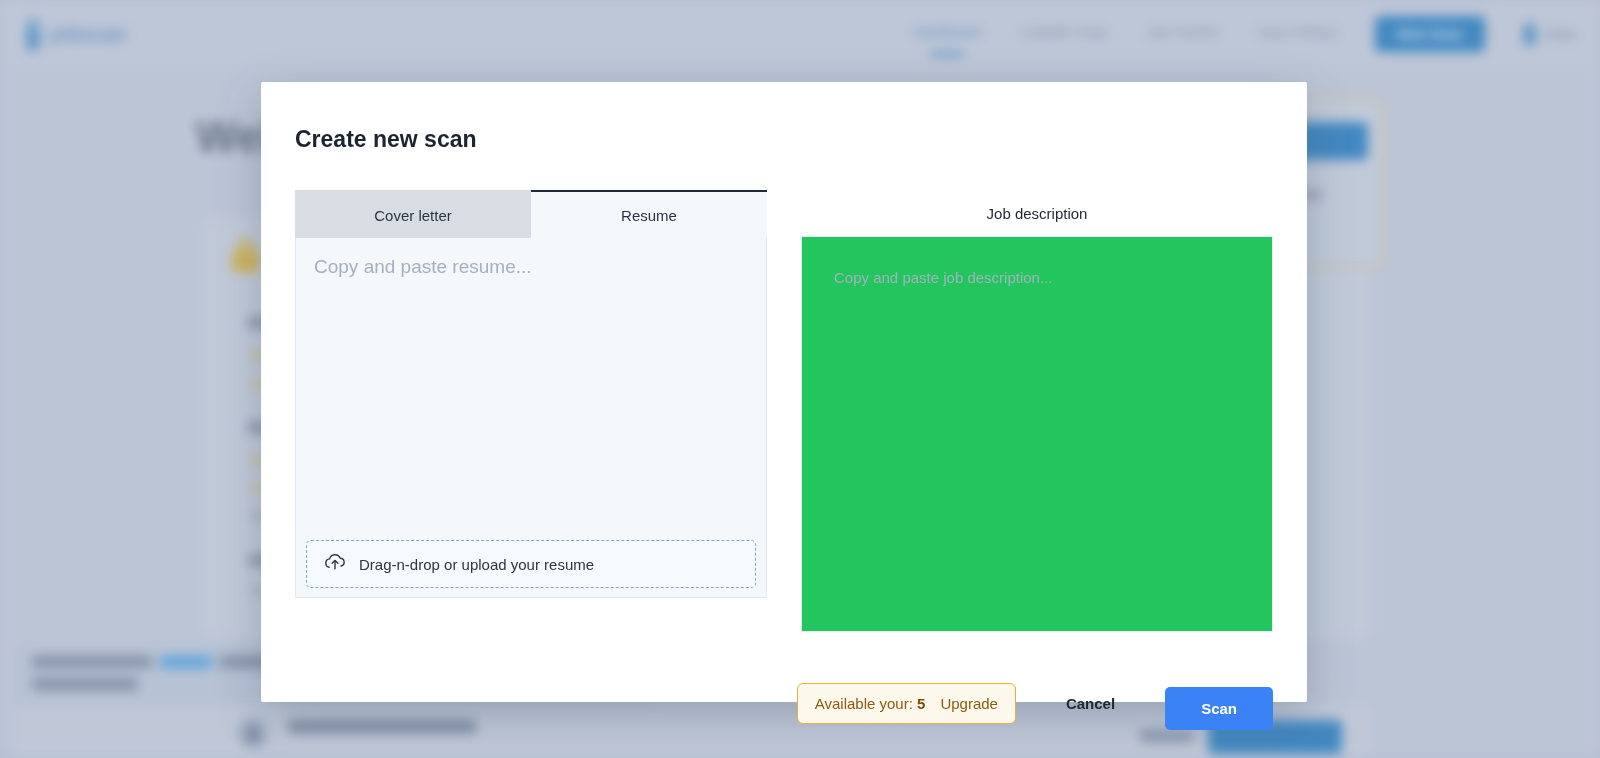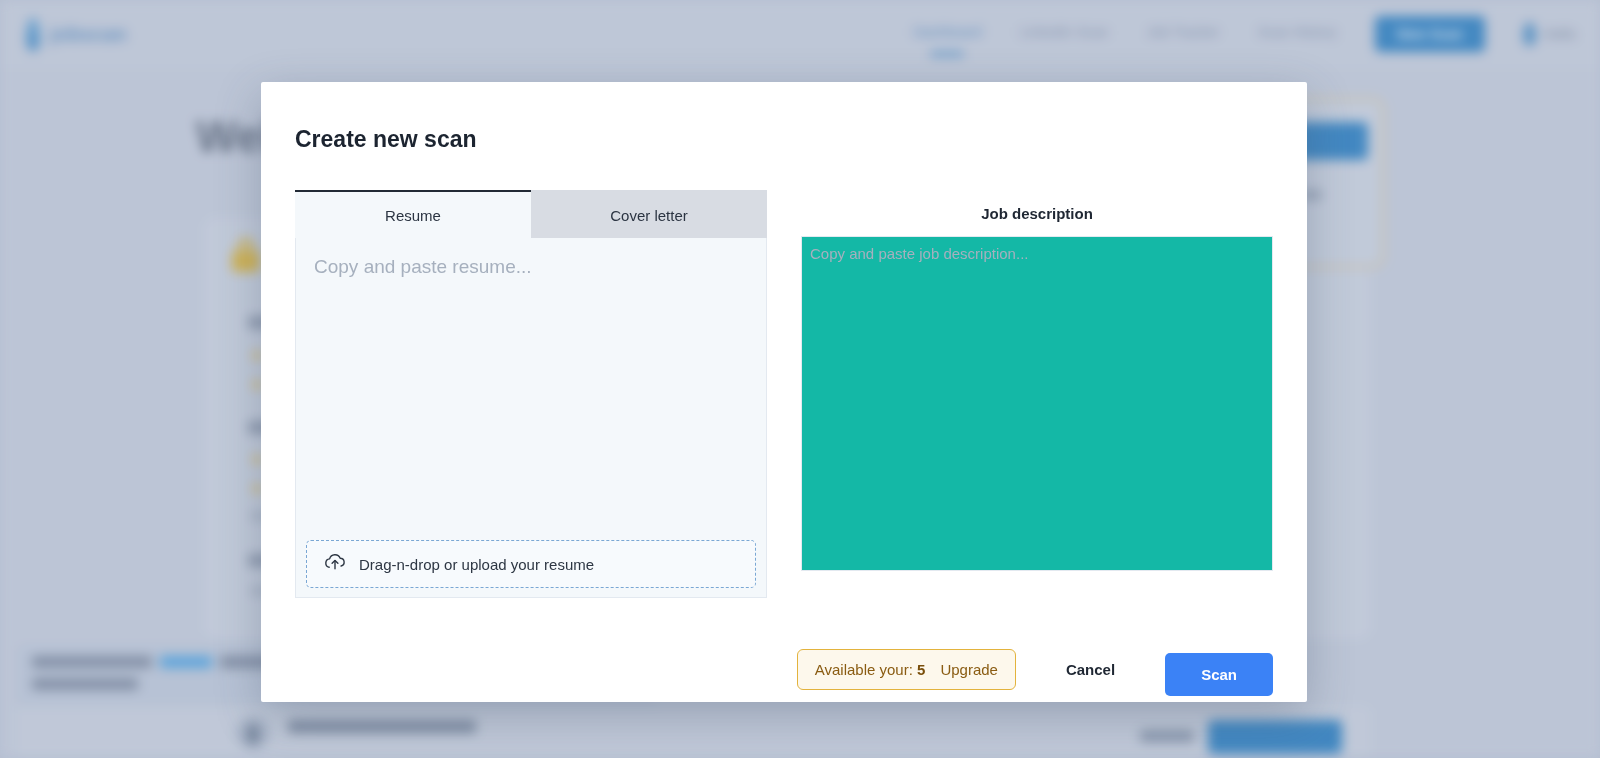--- a/index.html
+++ b/index.html
@@ -213,28 +213,28 @@
     border: 1px dashed #7aa7d4;
     border-radius: 5px;
     display: flex; align-items: center;
     padding-left: 16px; gap: 12px;
     background: #f7fafd;
     cursor: pointer;
   }
   .dropzone-label { font-size: 15px; color: #2d3643; }
 
   .jd-title {
-    text-align: center; font-size: 15px; font-weight: 700; color: #1f2733;
+    text-align: center; font-size: 15px; font-weight: 400; color: #1f2733;
     padding: 15px 0 14px 0;
   }
   .jd-body {
-    background: #14b8a6;
+    background: #22c55e;
     border: 1px solid #e3e9f0;
-    height: 335px;
-    padding: 8px;
+    height: 396px;
+    padding: 32px;
   }
   .jd-input {
     width: 100%; height: 100%;
     border: none; outline: none; resize: none;
     background: transparent;
     font-family: "Liberation Sans", sans-serif;
     font-size: 15px; color: #39424f;
   }
   .jd-input::placeholder { color: #a6b0be; }
 
@@ -338,22 +338,22 @@
   <div class="overlay"></div>
 
   <div class="modal">
 
     <div class="modal-title">Create new scan</div>
 
     <div class="panels">
 
       <div class="panel-left">
         <div class="tabs">
+          <div class="tab inactive">Cover letter</div>
           <div class="tab active">Resume</div>
-          <div class="tab inactive">Cover letter</div>
         </div>
         <div class="resume-body">
           <textarea class="resume-input" placeholder="Copy and paste resume..." style=""></textarea>
 
           <div class="dropzone">
             <span>
               <svg width="24" height="20" viewBox="0 0 24 20" fill="none" stroke="#2d3643" stroke-width="1.4" stroke-linecap="round" stroke-linejoin="round">
                 <path d="M6.2 15.2A4.2 4.2 0 0 1 6.6 6.9a5.6 5.6 0 0 1 10.6-.6 3.9 3.9 0 0 1 .9 7.7"></path>
                 <path d="M12 16.8V8.6"></path>
                 <path d="M9.1 11.3 12 8.4l2.9 2.9"></path>

